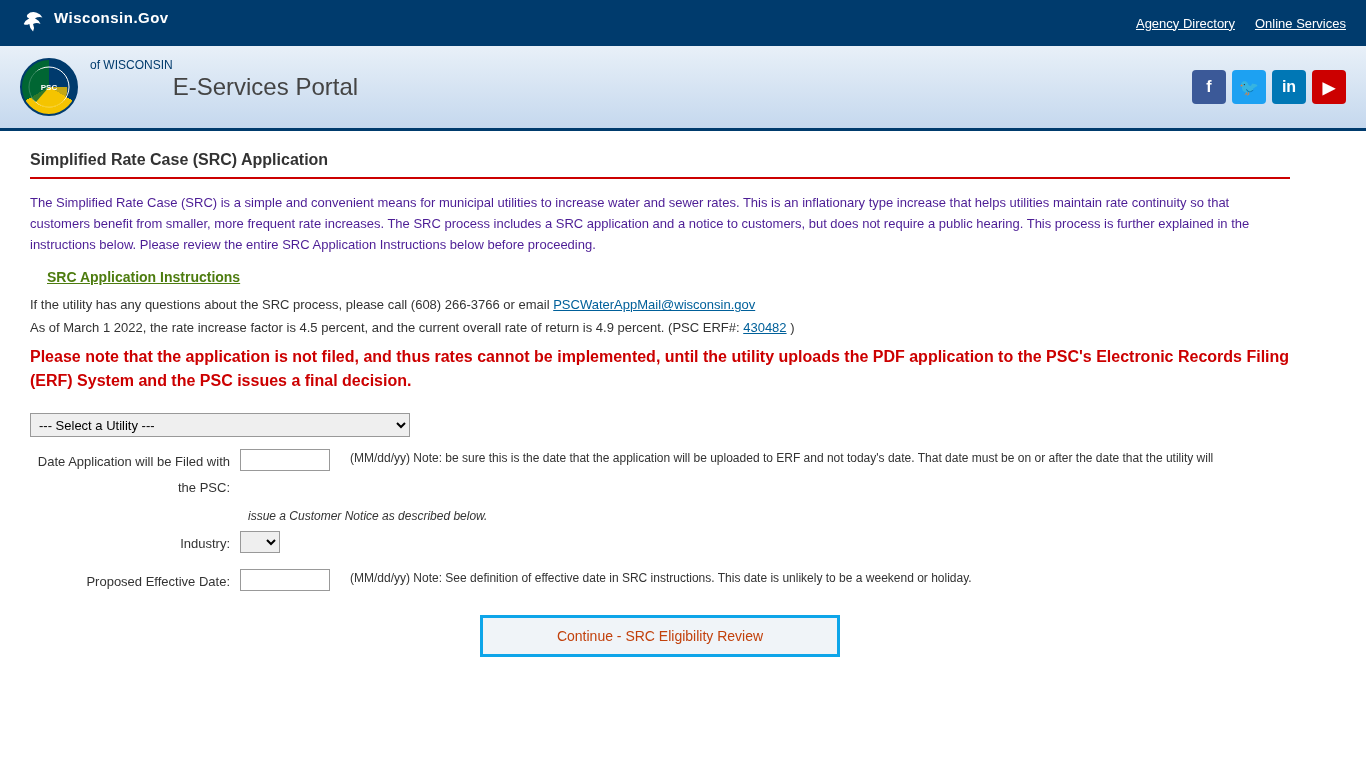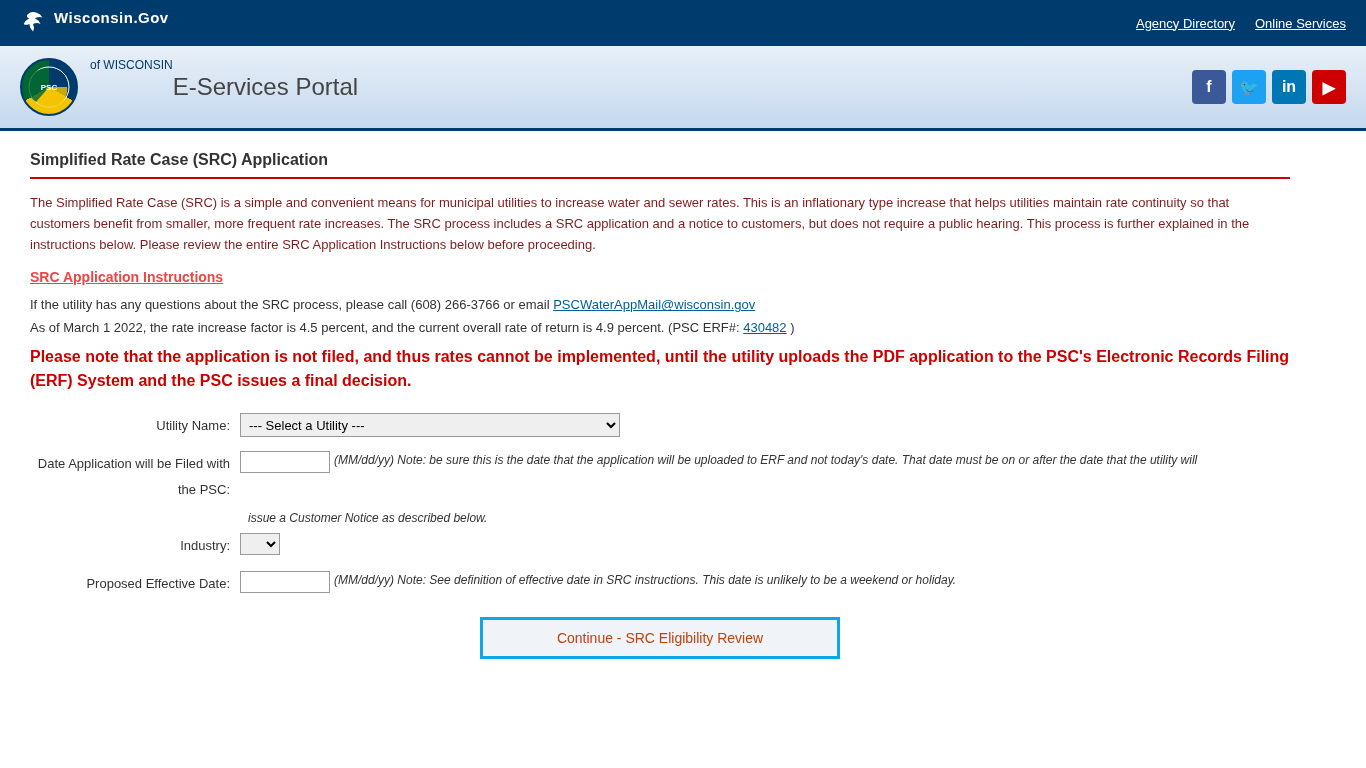--- a/index.html
+++ b/index.html
@@ -107,28 +107,29 @@
     }
     .red-divider {
       border: none;
       border-top: 2px solid #cc0000;
       margin-bottom: 14px;
     }
     .description {
       font-size: 13px;
       line-height: 1.6;
       margin-bottom: 14px;
-      color: #7f1d1d;
+      color: #4c1d95;
     }
     .src-link {
-      color: #ef4444;
+      color: #4d7c0f;
       font-weight: bold;
       text-decoration: underline;
       cursor: pointer;
       font-size: 14px;
+      margin-left: 17px;
     }
     .contact-line {
       margin: 12px 0 8px 0;
       font-size: 13px;
     }
     .email-link {
       color: #00609a;
       text-decoration: underline;
       cursor: pointer;
     }
@@ -180,23 +181,22 @@
     }
     input.date-input {
       width: 90px;
       height: 22px;
       font-size: 13px;
       border: 1px solid #999;
       padding: 2px 4px;
     }
     .note-text {
       font-size: 12px;
-      font-style: italic;
       color: #333;
-      margin-left: 4px;
+      margin-left: 20px;
       line-height: 1.5;
       max-width: 900px;
     }
     .note-continuation {
       margin-left: 218px;
       font-size: 12px;
       font-style: italic;
       color: #333;
       margin-top: -4px;
       margin-bottom: 8px;
@@ -297,21 +297,20 @@
     <a class="erf-link">430482</a>
     <span>)</span>
   </p>
 
   <p class="warning-text">Please note that the application is not filed, and thus rates cannot be implemented, until the utility uploads the PDF application to the PSC's Electronic Records Filing (ERF) System and the PSC issues a final decision.</p>
 
   
   <div class="form-area">
 
     <div class="form-row">
-      <div class="form-label">Utility Name:</div>
       <div class="form-control-area">
         <select class="utility-select">
           <option>--- Select a Utility ---</option>
         </select>
       </div>
     </div>
 
     <div class="form-row">
       <div class="form-label">
         <span>Date Application will be Filed with</span><br>

